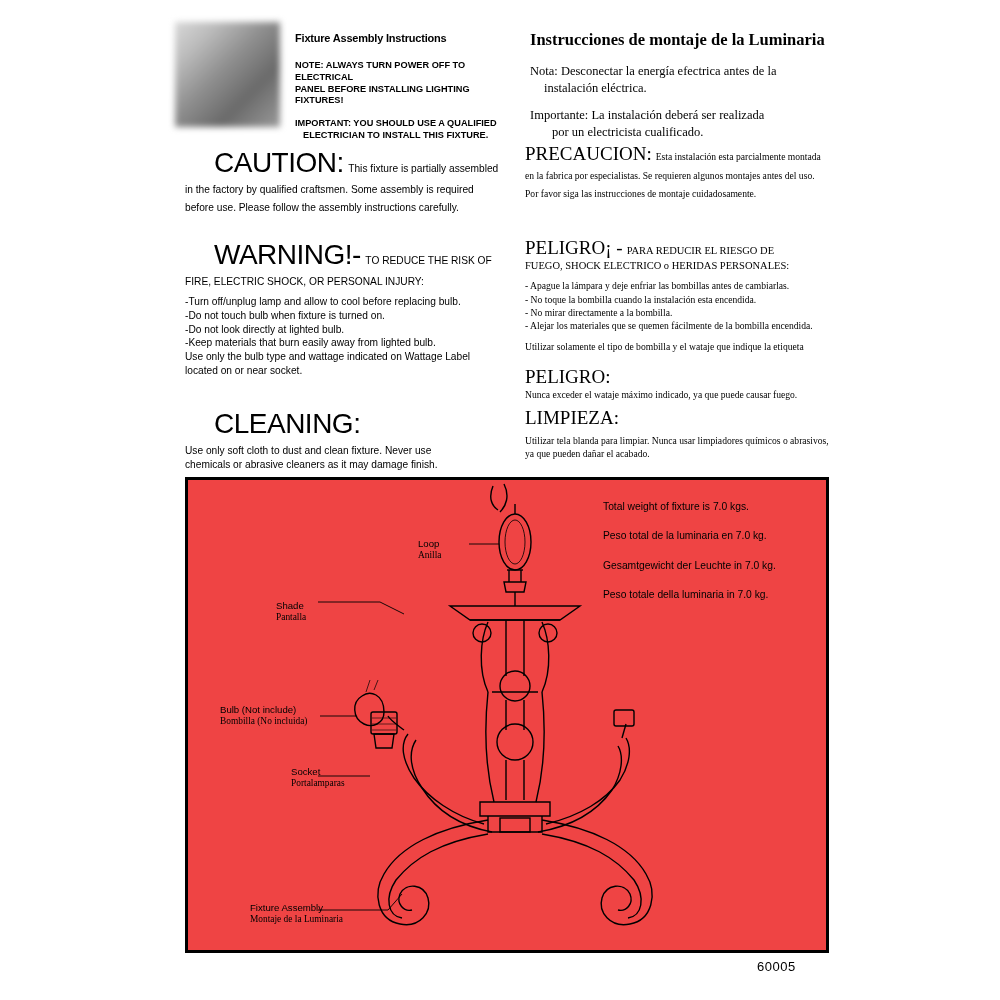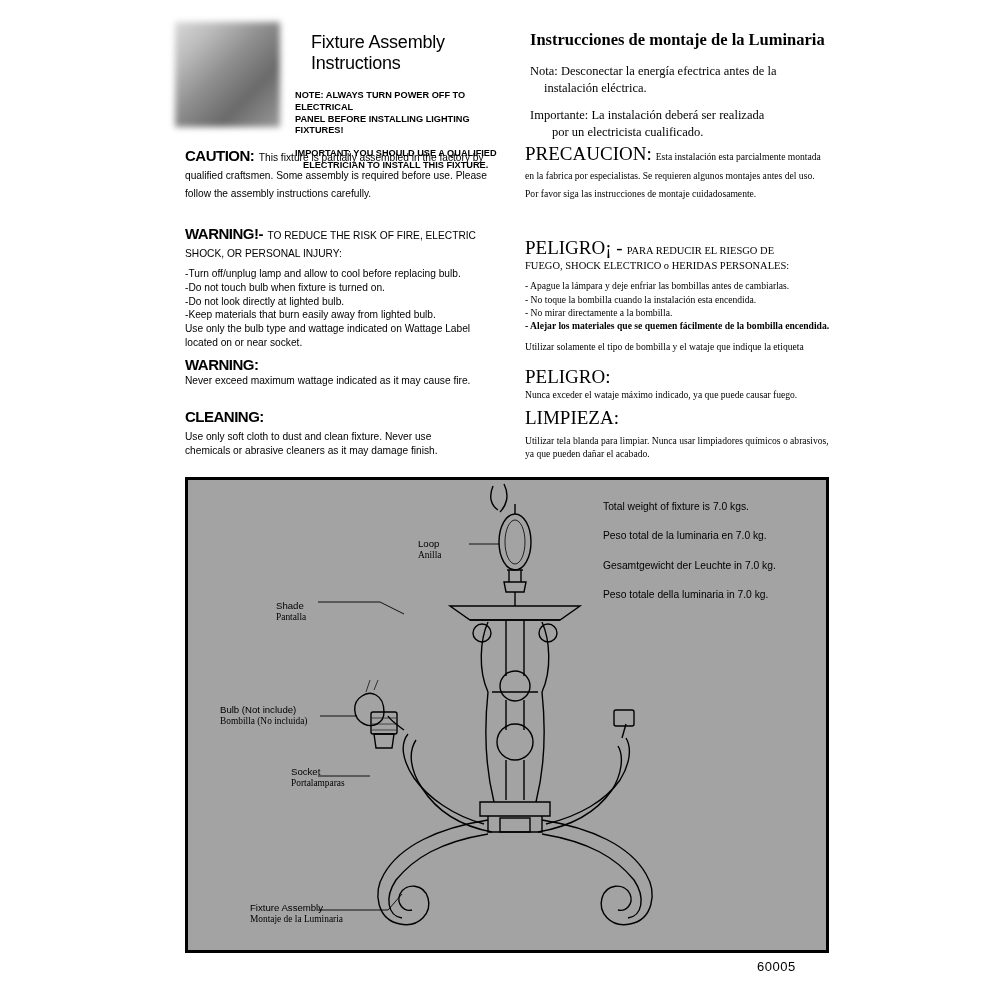--- a/index.html
+++ b/index.html
@@ -39,24 +39,24 @@
     background: linear-gradient(135deg, #d8d8d8 0%, #bdbdbd 20%, #8f8f8f 45%, #6a6a6a 70%, #9a9a9a 100%);
     filter: blur(3px);
   }
   .col-en-head {
     position: absolute;
     left: 120px;
     top: 10px;
     width: 220px;
   }
   .title-en {
-    font-weight: normal;
-    font-size: 18px;
+    font-weight: bold;
+    font-size: 11px;
     letter-spacing: -0.2px;
-    margin: 0 0 12px 16px;
+    margin: 0 0 12px 0;
   }
   .note-en {
     font-size: 9.2px;
     font-weight: bold;
     line-height: 1.28;
     margin: 16px 0 11px 0;
   }
   .imp-en {
     font-size: 9.2px;
     font-weight: bold;
@@ -101,24 +101,25 @@
     position: absolute;
     left: 525px;
     top: 143px;
     width: 305px;
     font-family: "Liberation Serif", serif;
   }
 
   .blk { margin-bottom: 18px; }
 
   .h-en {
-    font-weight: bold;
-    font-size: 15px;
+    font-weight: normal;
+    font-size: 28px;
     letter-spacing: -0.5px;
     display: inline;
+    margin-left: 29px;
   }
   .t-en {
     font-size: 10.2px;
     line-height: 1.35;
     display: inline;
   }
   .p-en {
     font-size: 10.2px;
     line-height: 1.35;
     margin: 0;
@@ -150,21 +151,21 @@
   .cleaning-es { position: absolute; left: 525px; top: 407px; width: 305px; }
 
   
   .diagram {
     position: absolute;
     left: 185px;
     top: 477px;
     width: 638px;
     height: 470px;
     border: 3px solid #000;
-    background: #a3a3a3;
+    background: #ef4444;
   }
   .diagram svg { display: block; }
 
   .weights {
     position: absolute;
     left: 415px;
     top: 22px;
     width: 215px;
     font-size: 10.3px;
     line-height: 1.0;
@@ -234,24 +235,20 @@
       <span class="h-en">WARNING!-</span>
       <span class="t-en">TO REDUCE THE RISK OF FIRE, ELECTRIC SHOCK, OR PERSONAL INJURY:</span>
       <div class="gap-sm"></div>
       <p class="p-en">-Turn off/unplug lamp and allow to cool before replacing bulb.</p>
       <p class="p-en">-Do not touch bulb when fixture is turned on.</p>
       <p class="p-en">-Do not look directly at lighted bulb.</p>
       <p class="p-en">-Keep materials that burn easily away from lighted bulb.</p>
       <p class="p-en">Use only the bulb type and wattage indicated on Wattage Label located on or near socket.</p>
     </div>
 
-    <div class="blk warning2" style="margin-top:-12px;">
-      <div class="h-en">WARNING:</div>
-      <p class="p-en">Never exceed maximum wattage indicated as it may cause fire.</p>
-    </div>
   </div>
 
   <div class="cleaning-en">
     <div class="h-en">CLEANING:</div>
     <p class="p-en" style="margin-top:4px;">Use only soft cloth to dust and clean fixture.  Never use chemicals or abrasive cleaners as it may damage finish.</p>
   </div>
 
   <div class="col-es">
 
     <div class="blk">
@@ -260,21 +257,21 @@
     </div>
 
     <div class="blk" style="margin-top:36px;">
       <span class="h-es">PELIGRO¡ -</span>
       <span class="t-es" style="font-size:10.5px;">PARA REDUCIR EL RIESGO DE</span>
       <div class="t-es" style="display:block;font-size:10.5px;">FUEGO, SHOCK ELECTRICO o HERIDAS PERSONALES:</div>
       <div class="gap-sm"></div>
       <p class="p-es">- Apague la lámpara y deje enfriar las bombillas antes de cambiarlas.</p>
       <p class="p-es">- No toque la bombilla cuando la instalación esta encendida.</p>
       <p class="p-es">- No mirar directamente a la bombilla.</p>
-      <p class="p-es" style="padding-left:0;font-weight:bold;">- Alejar los materiales que se quemen fácilmente de la bombilla encendida.</p>
+      <p class="p-es" style="padding-left:0;">- Alejar los materiales que se quemen fácilmente de la bombilla encendida.</p>
       <p class="p-es" style="margin-top:8px;">Utilizar solamente el tipo de bombilla y el wataje que indique la etiqueta</p>
     </div>
 
     <div class="blk" style="margin-top:-6px;">
       <div class="h-es">PELIGRO:</div>
       <p class="p-es">Nunca exceder el wataje máximo indicado, ya que puede causar fuego.</p>
     </div>
   </div>
 
   <div class="cleaning-es">

